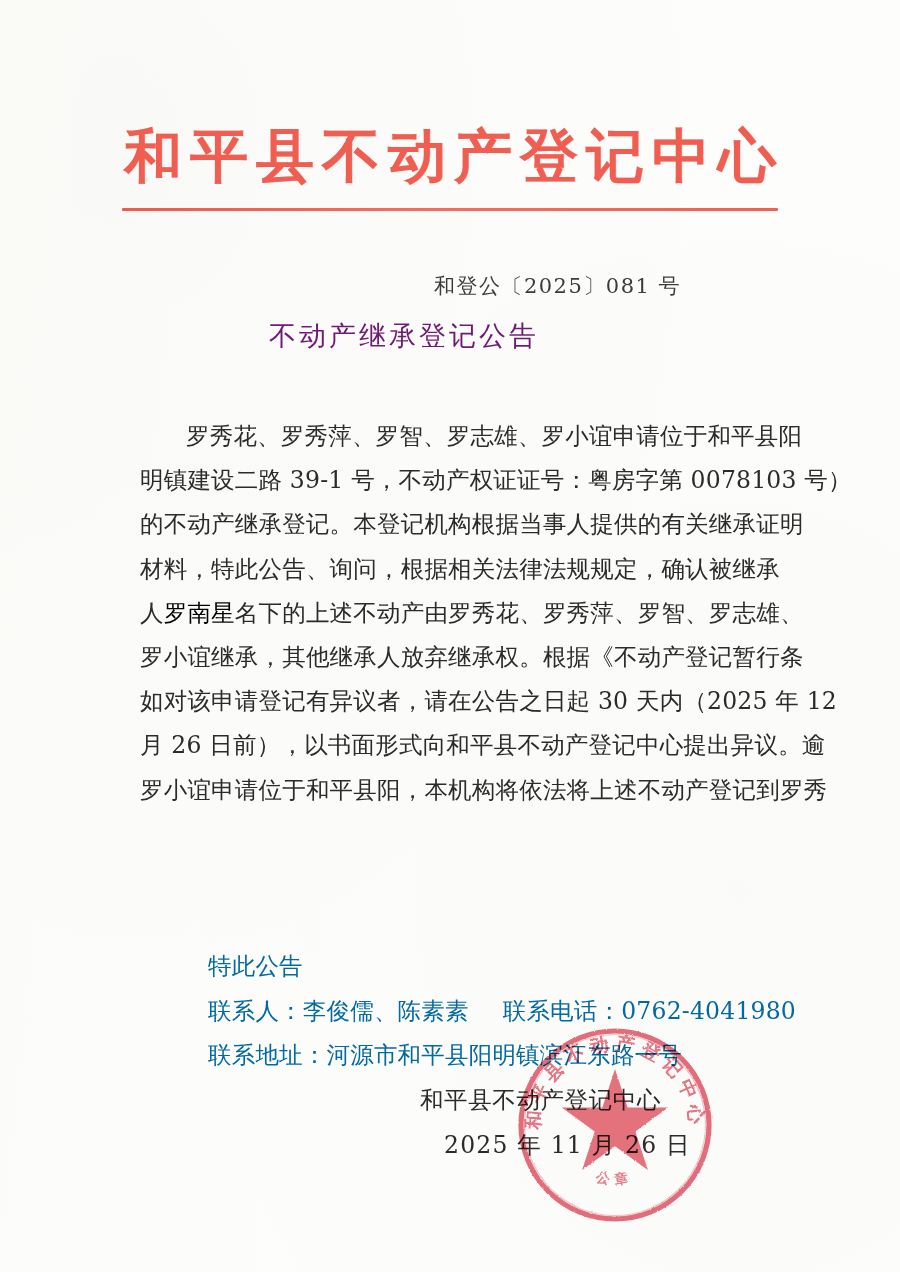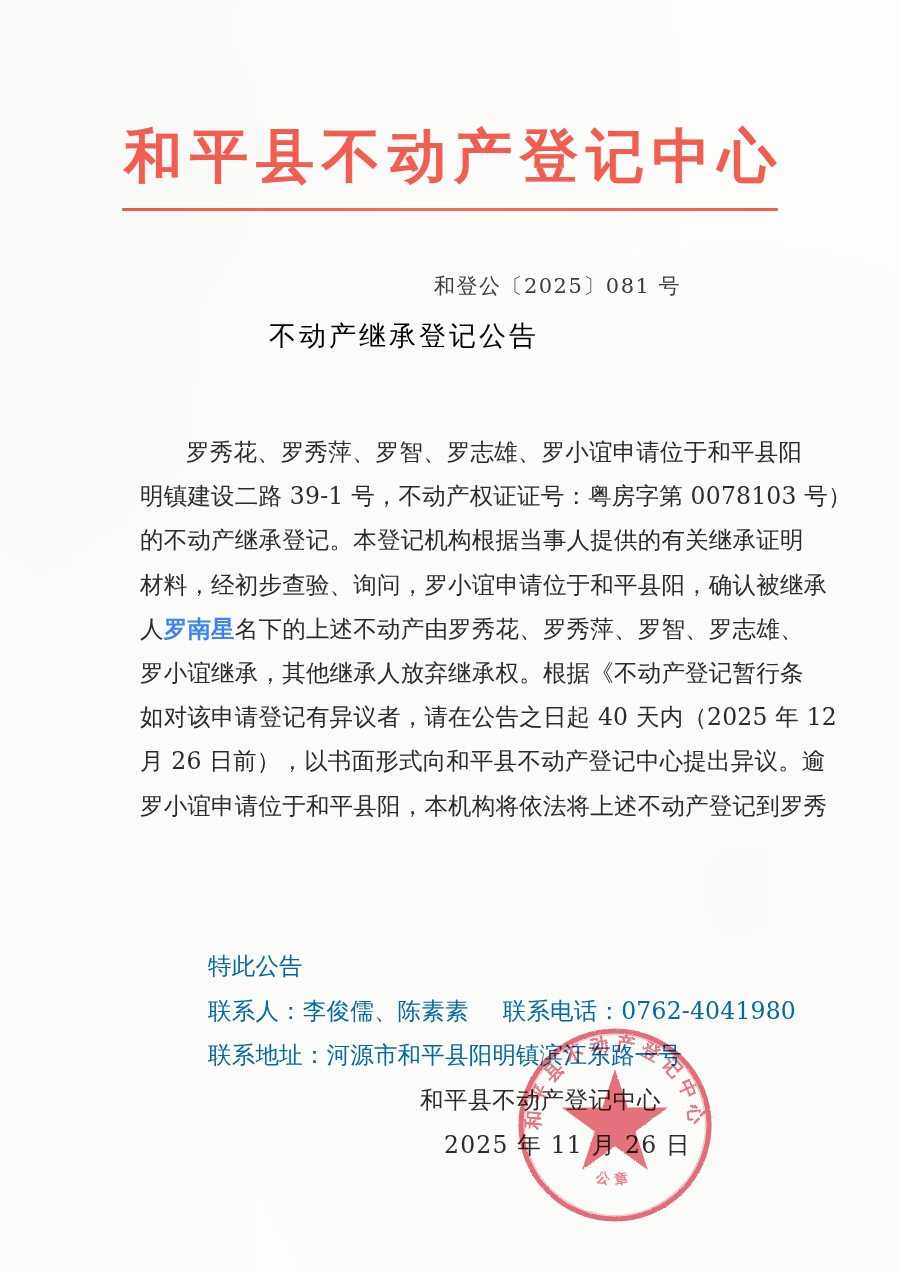--- a/index.html
+++ b/index.html
@@ -91,45 +91,44 @@
 
   
   .doc-title {
     position: absolute;
     left: 0;
     top: 318px;
     width: 808px;
     text-align: center;
     font-size: 27px;
     letter-spacing: 3px;
-    color: #000000;
+    color: #701a75;
     white-space: nowrap;
   }
 
   
   .body-block {
     position: absolute;
     left: 140px;
     top: 414px;
     width: 630px;
   }
   .body-line {
     font-size: 23.5px;
     line-height: 44.2px;
     color: #2b2b2b;
     letter-spacing: 0.2px;
     white-space: nowrap;
   }
   .body-line.indent {
     text-indent: 46px;
-    margin-top: 16px;
   }
   .body-line b {
-    font-weight: 700;
-    color: #3b82f6;
+    font-weight: 400;
+    color: #000000;
   }
 
   
   .closing-block {
     position: absolute;
     left: 208px;
     top: 944px;
     width: 600px;
   }
   .closing-line {
@@ -195,26 +194,26 @@
     <div class="doc-number">
       <span class="doc-number-inner">和登公〔2025〕081 号</span>
     </div>
 
     <div class="doc-title">不动产继承登记公告</div>
 
     <div class="body-block">
       <div class="body-line indent">罗秀花、罗秀萍、罗智、罗志雄、罗小谊申请位于和平县阳</div>
       <div class="body-line">明镇建设二路 39-1 号，不动产权证证号：粤房字第 0078103 号）</div>
       <div class="body-line">的不动产继承登记。本登记机构根据当事人提供的有关继承证明</div>
-      <div class="body-line">材料，经初步查验、询问，罗小谊申请位于和平县阳，确认被继承</div>
+      <div class="body-line">材料，特此公告、询问，根据相关法律法规规定，确认被继承</div>
 
       <div class="body-line"><span>人</span><b>罗南星</b><span>名下的上述不动产由罗秀花、罗秀萍、罗智、罗志雄、</span></div>
 
       <div class="body-line">罗小谊继承，其他继承人放弃继承权。根据《不动产登记暂行条</div>
-      <div class="body-line">如对该申请登记有异议者，请在公告之日起 40 天内（2025 年 12</div>
+      <div class="body-line">如对该申请登记有异议者，请在公告之日起 30 天内（2025 年 12</div>
       <div class="body-line">月 26 日前），以书面形式向和平县不动产登记中心提出异议。逾</div>
       <div class="body-line">罗小谊申请位于和平县阳，本机构将依法将上述不动产登记到罗秀</div>
     </div>
 
     <div class="closing-block">
       <div class="closing-line">特此公告</div>
 
       <div class="closing-line"><span>联系人：</span><span>李俊儒、陈素素</span><span class="gap"></span><span>联系电话：</span><span>0762-4041980</span></div>
 
       <div class="closing-line"><span>联系地址：</span><span>河源市和平县阳明镇滨江东路一号</span></div>

